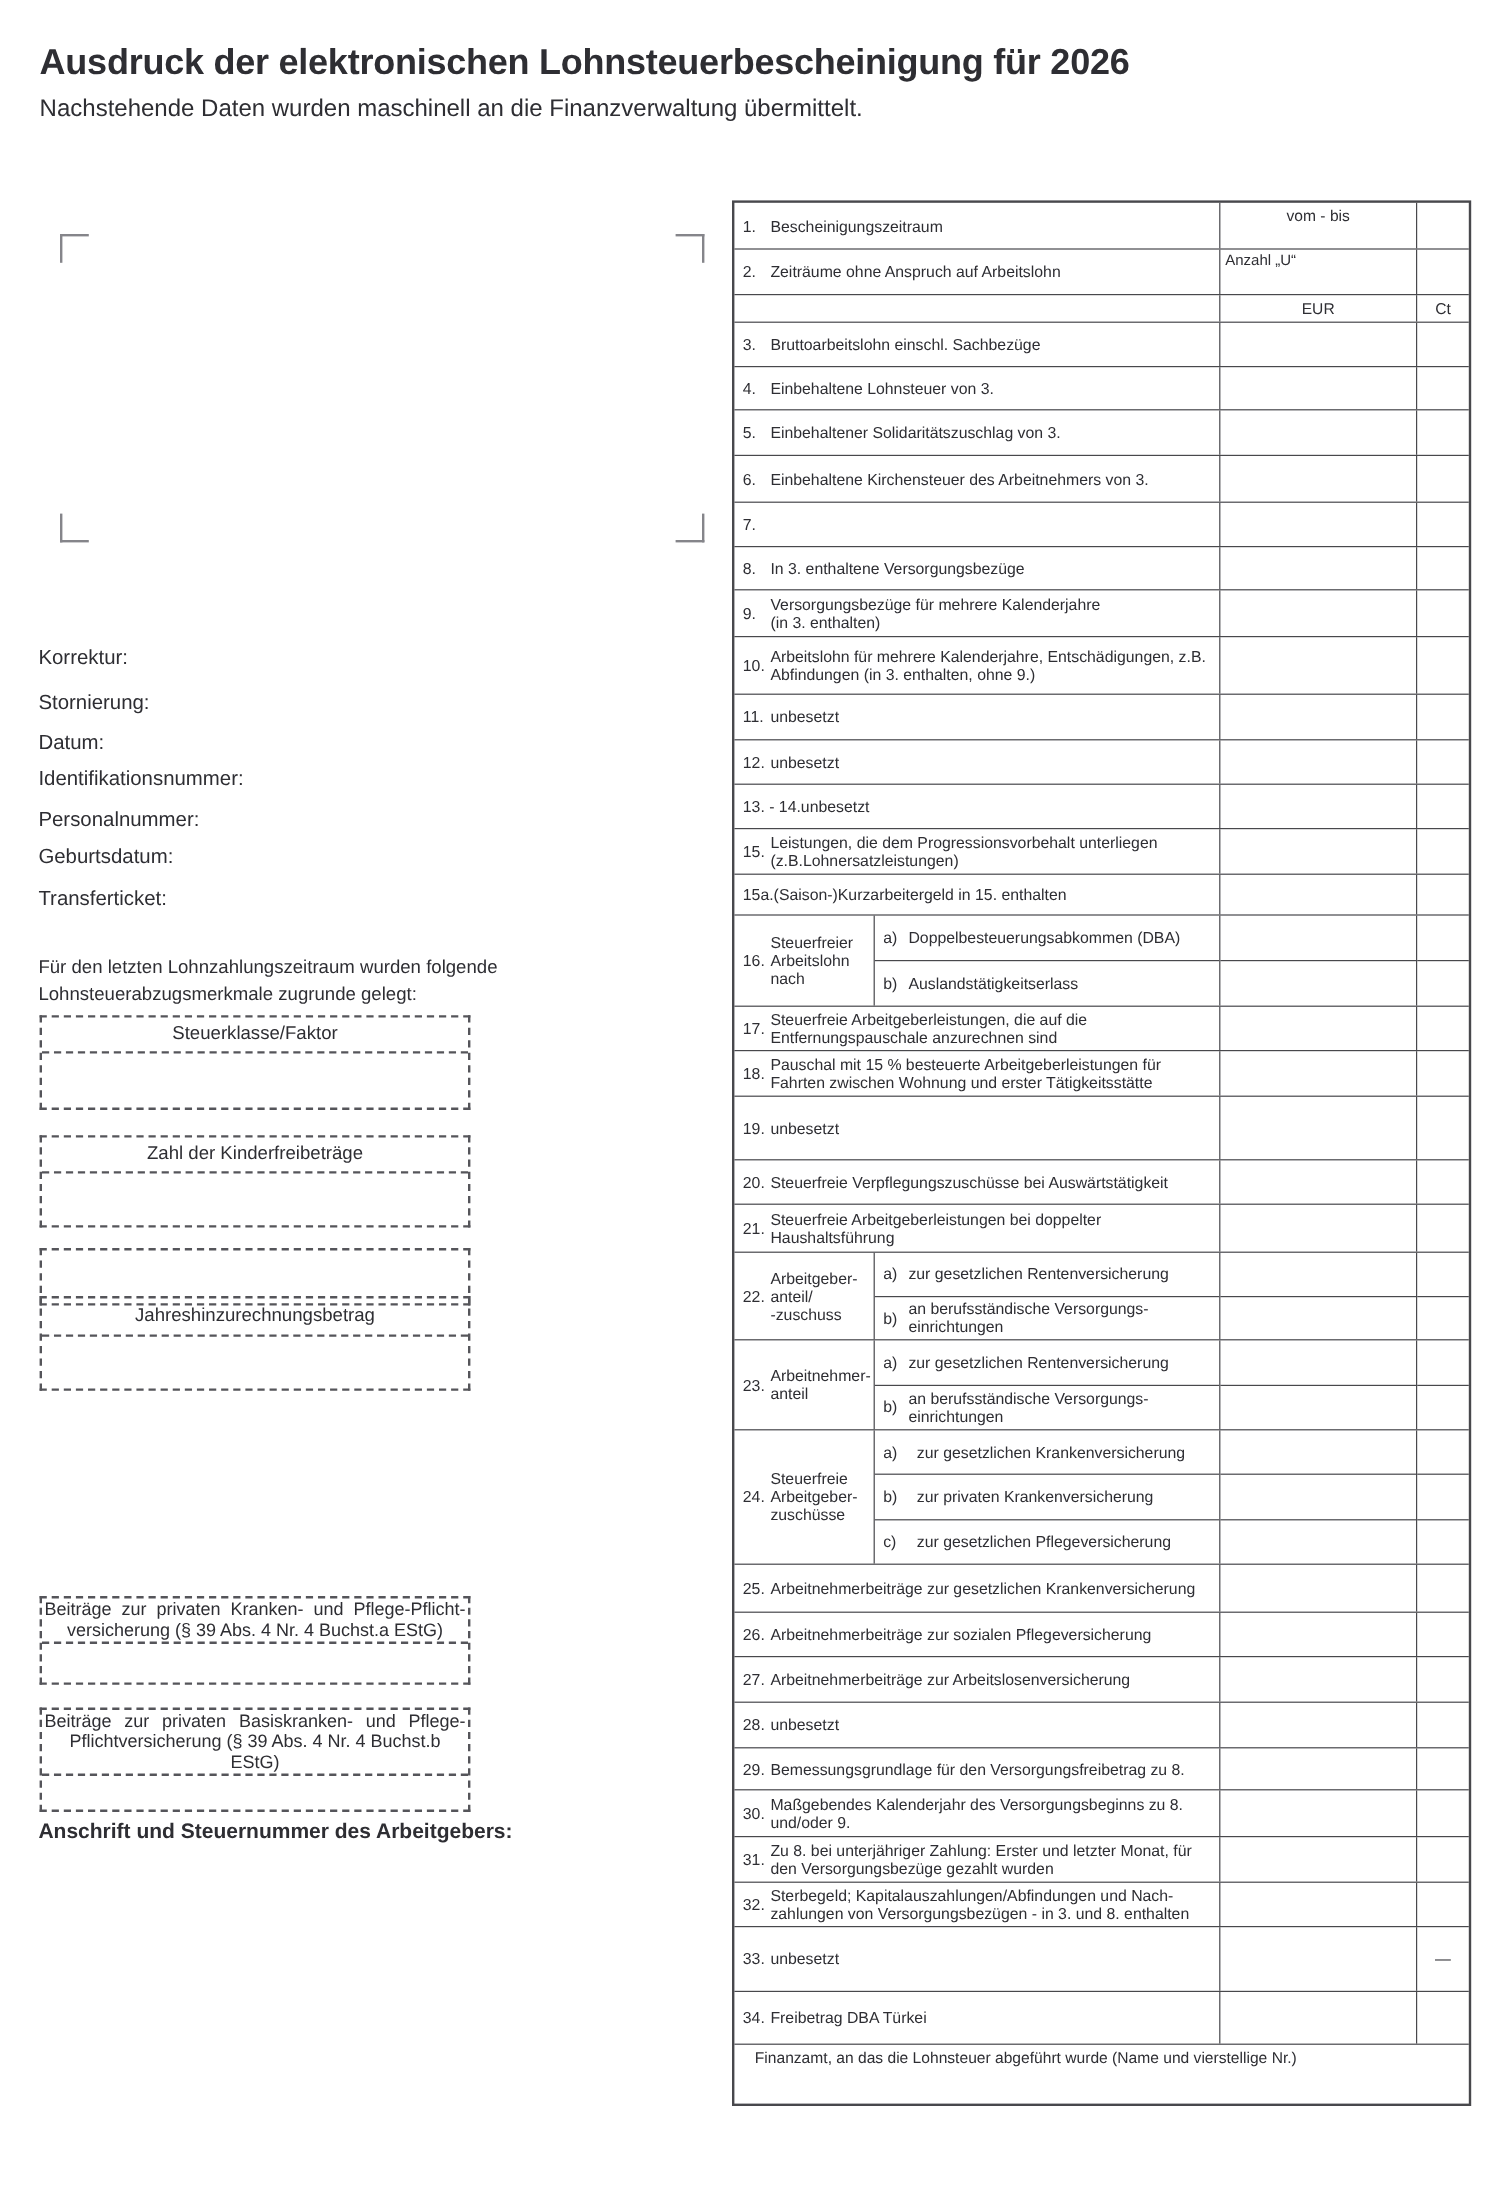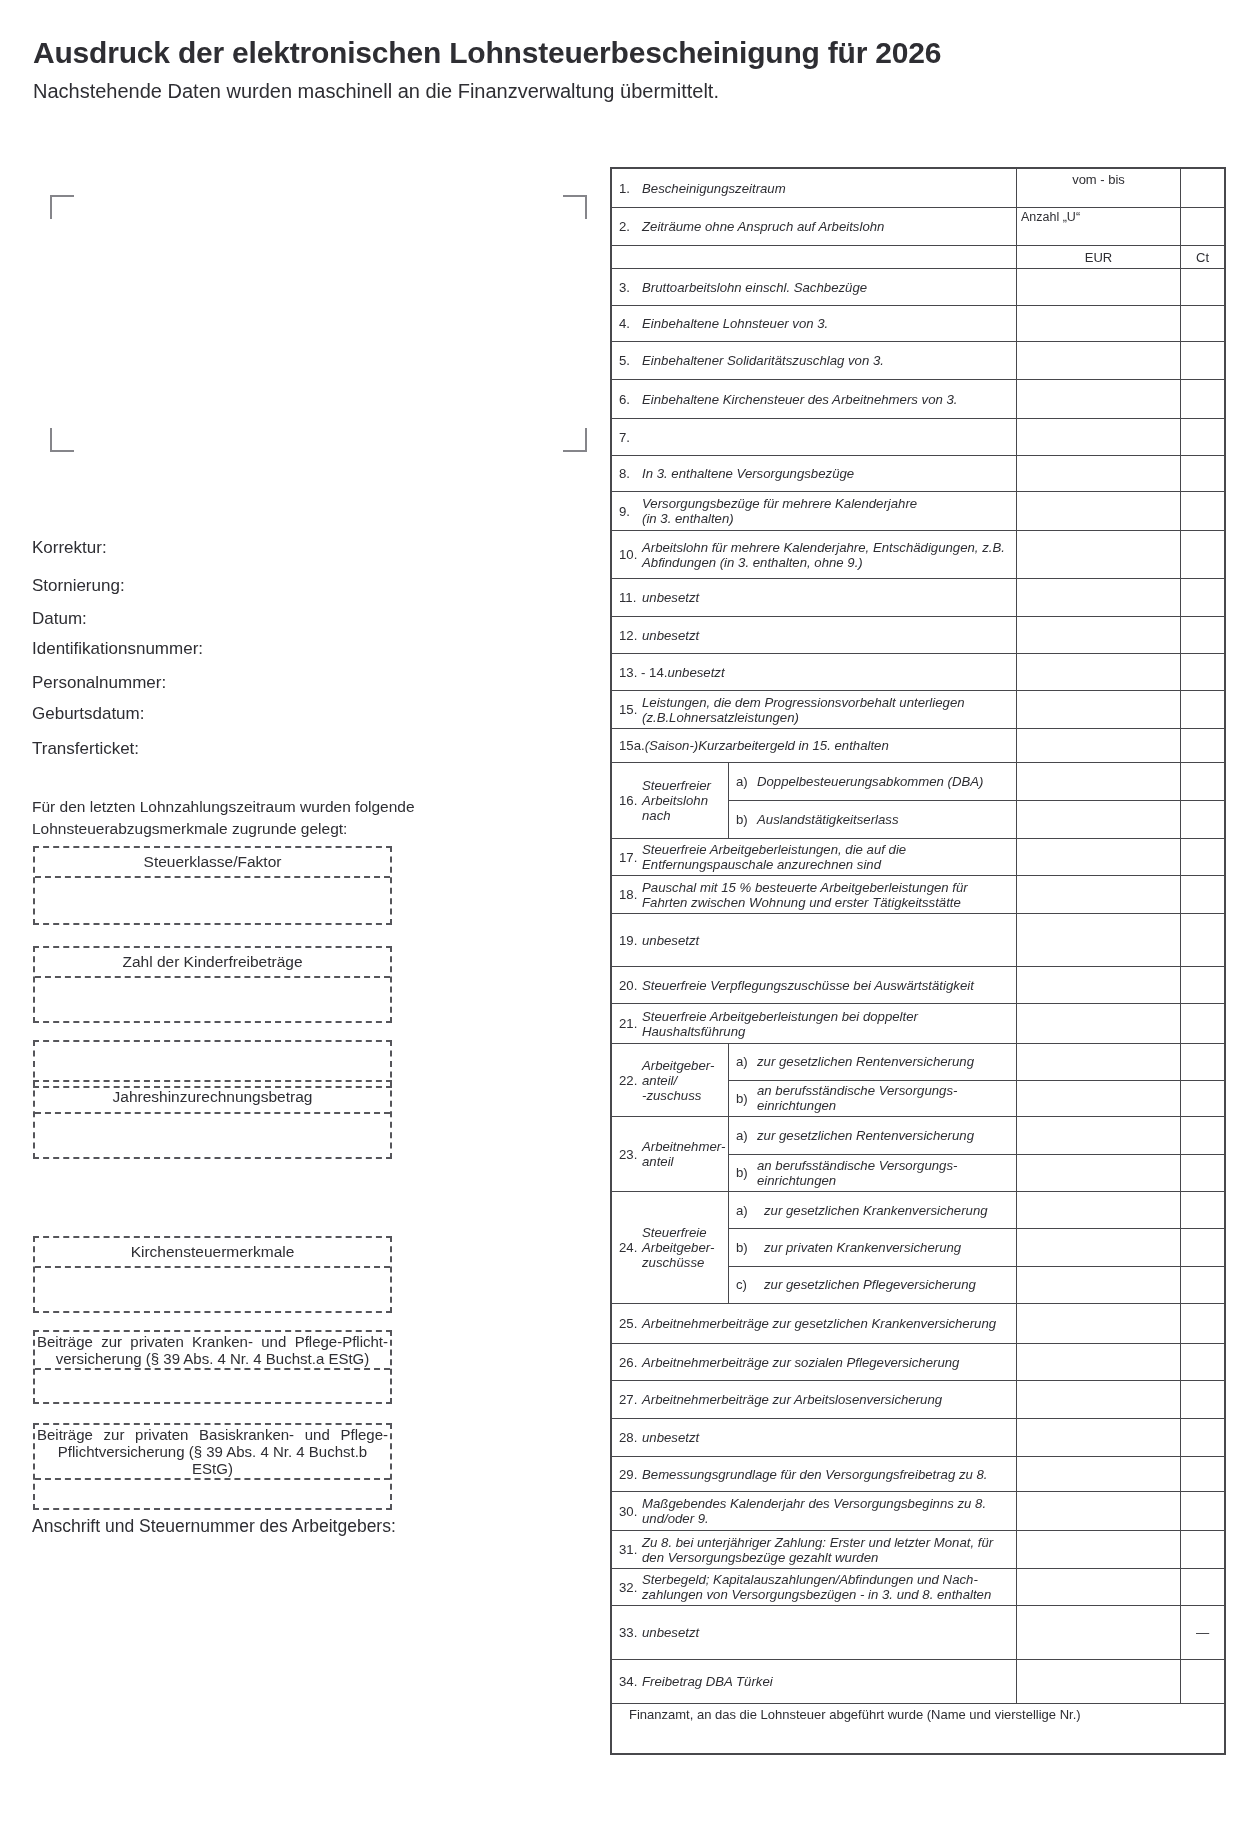--- a/index.html
+++ b/index.html
@@ -31,29 +31,29 @@
   .b1{top:846px;} .b1 .lbox-head{height:28px;} .b1 .lbox-body{height:45px;}
   .b2{top:946px;} .b2 .lbox-head{height:28px;} .b2 .lbox-body{height:43px;}
   .b3{top:1040px;} .b3 .lbox-head{height:28px;} .b3 .lbox-body{height:44px;}
   .b4{top:1080px;} .b4 .lbox-head{height:30px;} .b4 .lbox-body{height:43px;}
   .b5{top:1236px;} .b5 .lbox-head{height:28px;} .b5 .lbox-body{height:43px;}
   .b6{top:1330px;} .b6 .lbox-body{height:32px;}
   .b7{top:1423px;} .b7 .lbox-body{height:28px;}
   .lbox-head2{display:block;border-bottom:2px dashed var(--dash);font-size:15px;line-height:17px;padding:1px 2px;}
   .jline{text-align:justify;text-align-last:justify;}
   .cline{text-align:center;text-align-last:center;}
-  .employer{position:absolute;left:32px;top:1516px;font-size:17.5px;font-weight:400;}
+  .employer{position:absolute;left:32px;top:1516px;font-size:17.5px;font-weight:700;}
 
   
   .ftable{position:absolute;left:610px;top:167px;width:616px;border:2px solid var(--line);box-sizing:border-box;font-size:13.2px;line-height:15px;}
   .trow{display:flex;border-top:1.5px solid var(--line);box-sizing:border-box;}
   .trow.first{border-top:none;}
   .cl{width:404px;flex:none;display:flex;align-items:center;padding:2px 6px 2px 7px;box-sizing:border-box;}
   .num{flex:none;min-width:23px;white-space:nowrap;}
-  .txt{white-space:pre-line;font-style:italic;}
+  .txt{white-space:pre-line;}
   .ce{width:164px;flex:none;border-left:1.5px solid var(--line);box-sizing:border-box;display:flex;align-items:center;justify-content:center;}
   .cc{flex:1;border-left:1.5px solid var(--line);display:flex;align-items:center;justify-content:center;}
   .ce.vb{align-items:flex-start;padding-top:3px;font-size:13px;}
   .ce.au{align-items:flex-start;justify-content:flex-start;padding:2px 4px;font-size:12.5px;}
   .hdr{font-size:13px;}
   .cg{width:404px;flex:none;display:flex;box-sizing:border-box;}
   .gl{width:117px;flex:none;border-right:1.5px solid var(--line);box-sizing:border-box;display:flex;align-items:center;padding:2px 2px 2px 7px;}
   .gs{flex:1;display:flex;flex-direction:column;}
   .gsub{flex:1;display:flex;align-items:center;padding-left:7px;border-top:1.5px solid var(--line);}
   .gsub.first{border-top:none;}
@@ -93,24 +93,20 @@
     <div class="lbox-head">Zahl der Kinderfreibeträge</div>
     <div class="lbox-body"></div>
   </div>
   <div class="lbox b3">
     <div class="lbox-body"></div>
   </div>
   <div class="lbox b4">
     <div class="lbox-head">Jahreshinzurechnungsbetrag</div>
     <div class="lbox-body"></div>
   </div>
-  <div class="lbox b5">
-    <div class="lbox-head">Kirchensteuermerkmale</div>
-    <div class="lbox-body"></div>
-  </div>
   <div class="lbox b6">
     <div class="lbox-head2">
       <div class="jline">Beiträge zur privaten Kranken- und Pflege-Pflicht-</div>
       <div class="cline">versicherung (§ 39 Abs. 4 Nr. 4 Buchst.a EStG)</div>
     </div>
     <div class="lbox-body"></div>
   </div>
   <div class="lbox b7">
     <div class="lbox-head2">
       <div class="jline">Beiträge zur privaten Basiskranken- und Pflege-</div>

